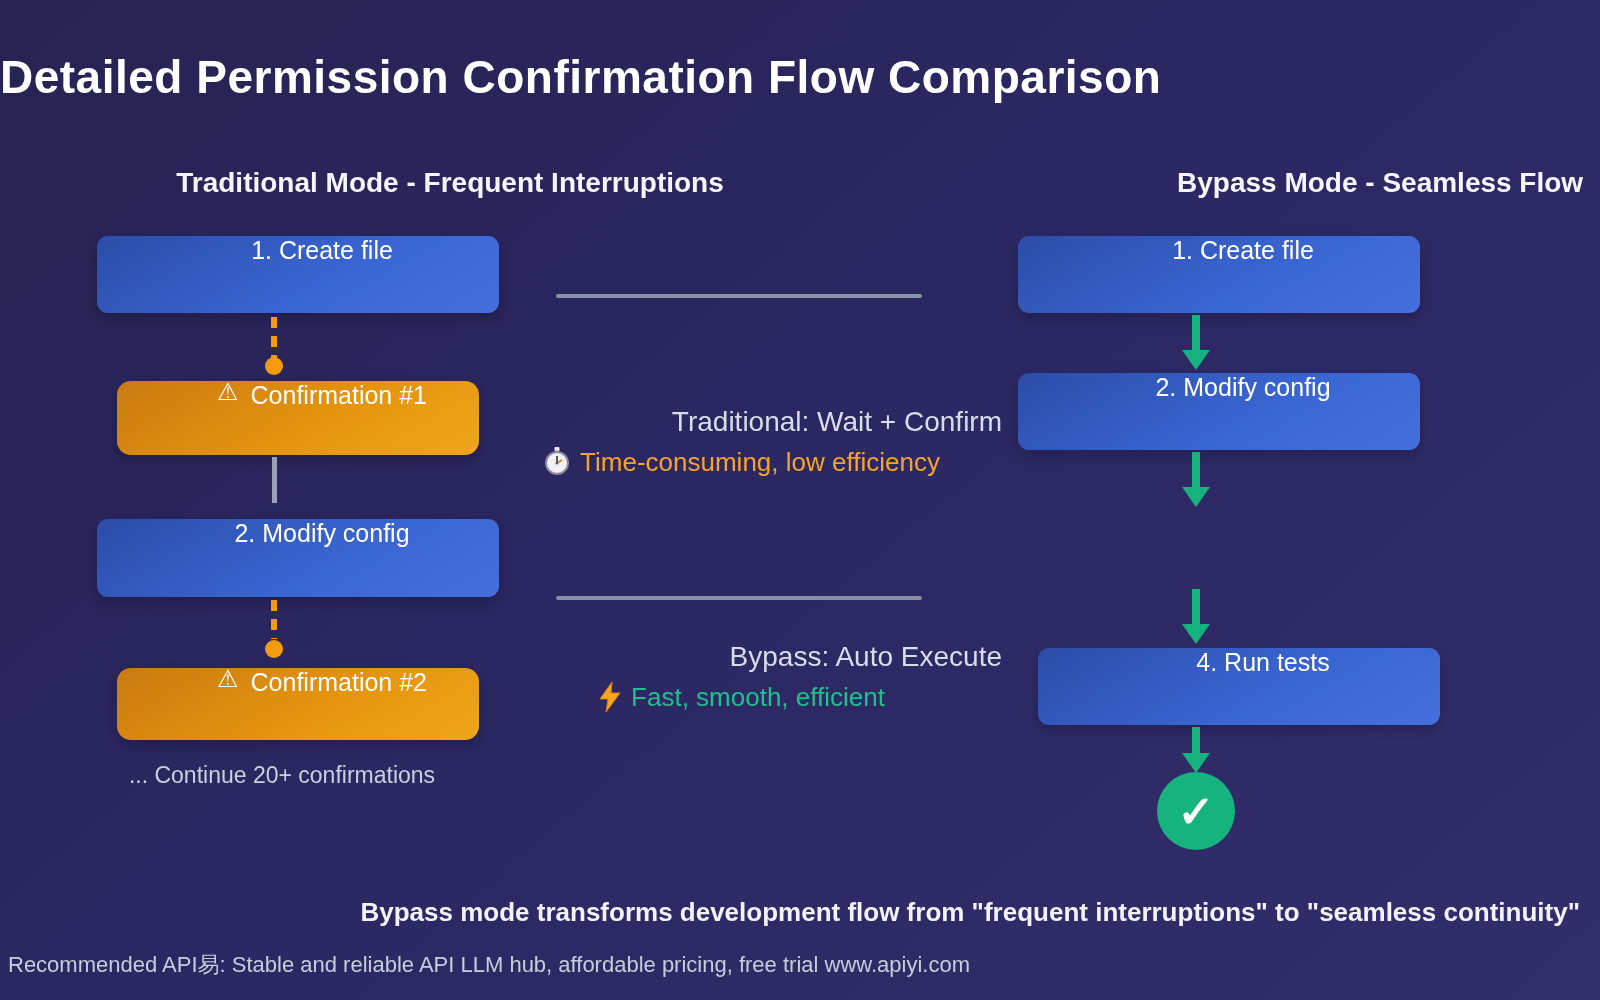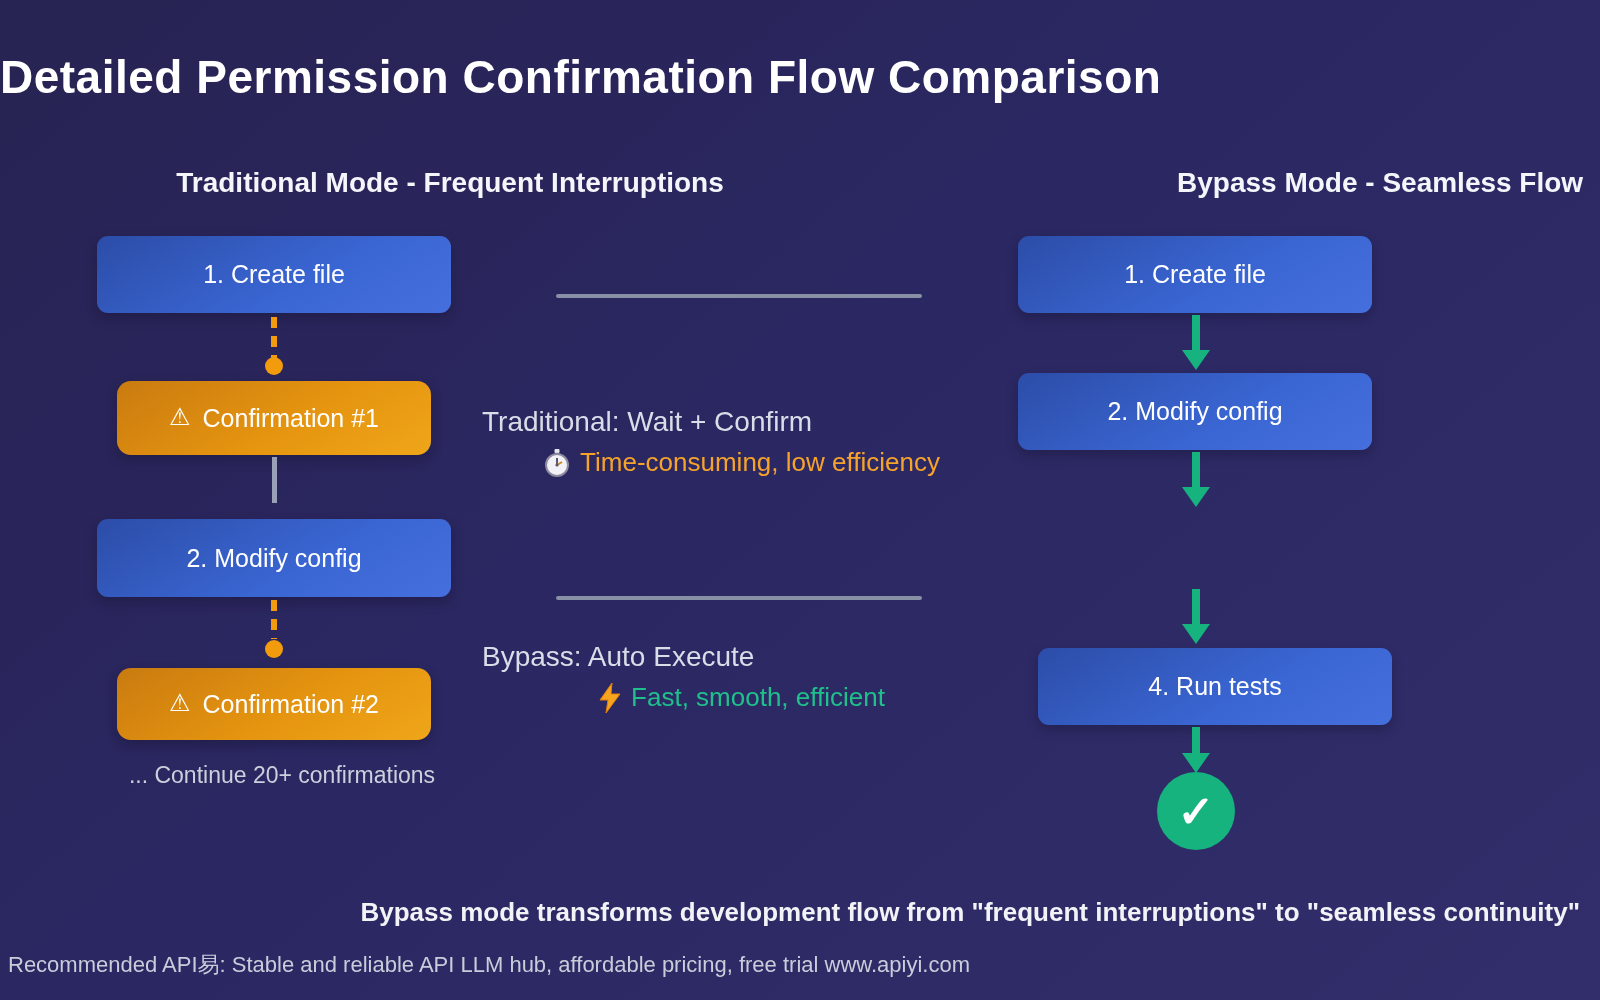--- a/index.html
+++ b/index.html
@@ -10,33 +10,34 @@
   }
   .abs{position:absolute;}
   .title{
     left:0;top:50px;width:1600px;text-align:left;
     font-size:46px;font-weight:700;color:#ffffff;letter-spacing:.5px;margin:0;
   }
   .col-header{font-size:28px;font-weight:700;color:#f4f6fb;white-space:nowrap;}
   .left-header{left:137px;top:167px;width:626px;text-align:center;}
   .right-header{left:1177px;top:167px;text-align:left;}
   .node{
-    display:flex;align-items:center;justify-content:center;gap:12px;
+    display:flex;justify-content:center;gap:12px;
     color:#ffffff;font-size:25px;border-radius:11px;
     box-shadow:0 5px 12px rgba(10,10,30,.28);
+    padding-left:48px;
   }
   .node.blue{background:linear-gradient(150deg,#2c4da8 0%,#3a66d3 60%,#456fdd 100%);}
   .node.orange{background:linear-gradient(150deg,#c97b10 0%,#e5940f 55%,#efa61a 100%);border-radius:14px;}
   .warn-glyph{font-size:24px;line-height:1;position:relative;top:-1px;}
   .dash-line{width:6px;background:repeating-linear-gradient(180deg,#f29b0c 0 11px,transparent 11px 19px);}
   .dot{width:18px;height:18px;border-radius:50%;background:#f29b0c;}
   .gray-line{width:5px;background:#9aa0b5;}
   .divider{height:4px;background:#8790a5;border-radius:2px;}
-  .mid-title{width:520px;text-align:left;font-size:28px;color:#d9dde8;}
-  .mid-sub{width:560px;display:flex;align-items:center;justify-content:center;gap:10px;font-size:26px;}
+  .mid-title{width:520px;text-align:right;font-size:28px;color:#d9dde8;}
+  .mid-sub{width:560px;display:flex;justify-content:center;gap:10px;font-size:26px;}
   .mid-sub.orange{color:#f6a32c;}
   .mid-sub.green{color:#1fc08c;}
   .garrow-stem{width:8px;background:#17b37e;}
   .garrow-head{width:0;height:0;border-left:14px solid transparent;border-right:14px solid transparent;border-top:20px solid #17b37e;}
   .check-circle{
     width:78px;height:78px;border-radius:50%;background:#17b37e;
     display:flex;align-items:center;justify-content:center;
     color:#ffffff;font-size:44px;font-weight:700;
   }
   .note{width:380px;text-align:center;font-size:23px;color:#ccd0dd;}

